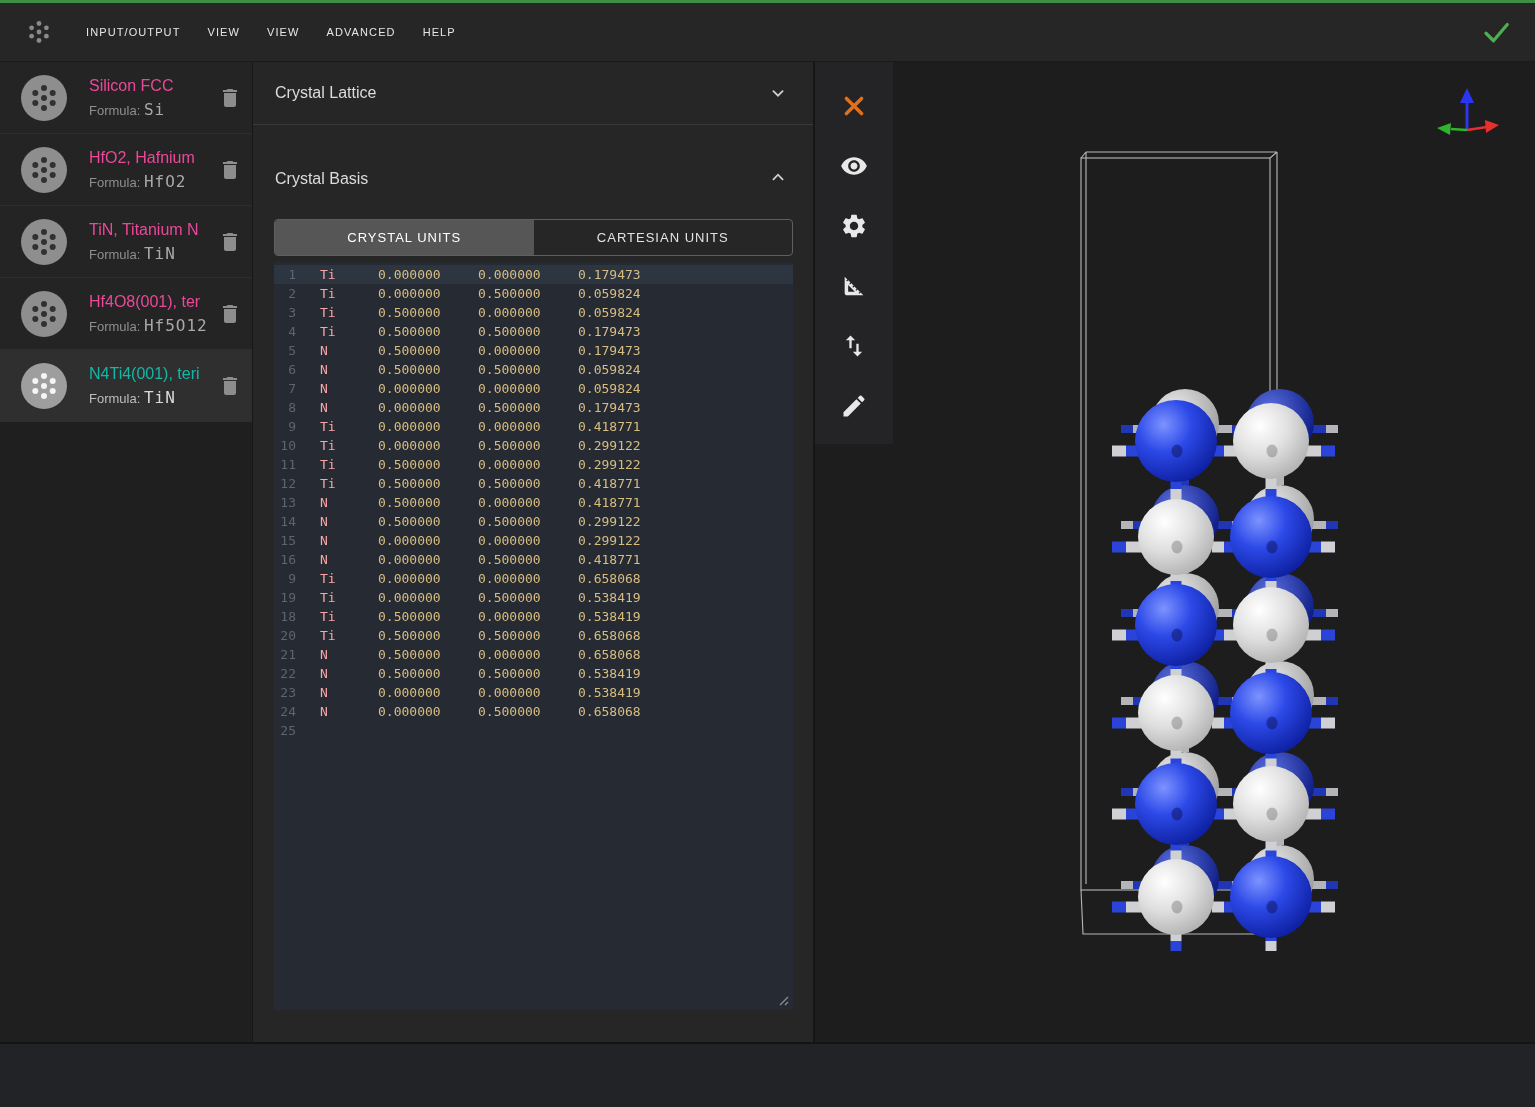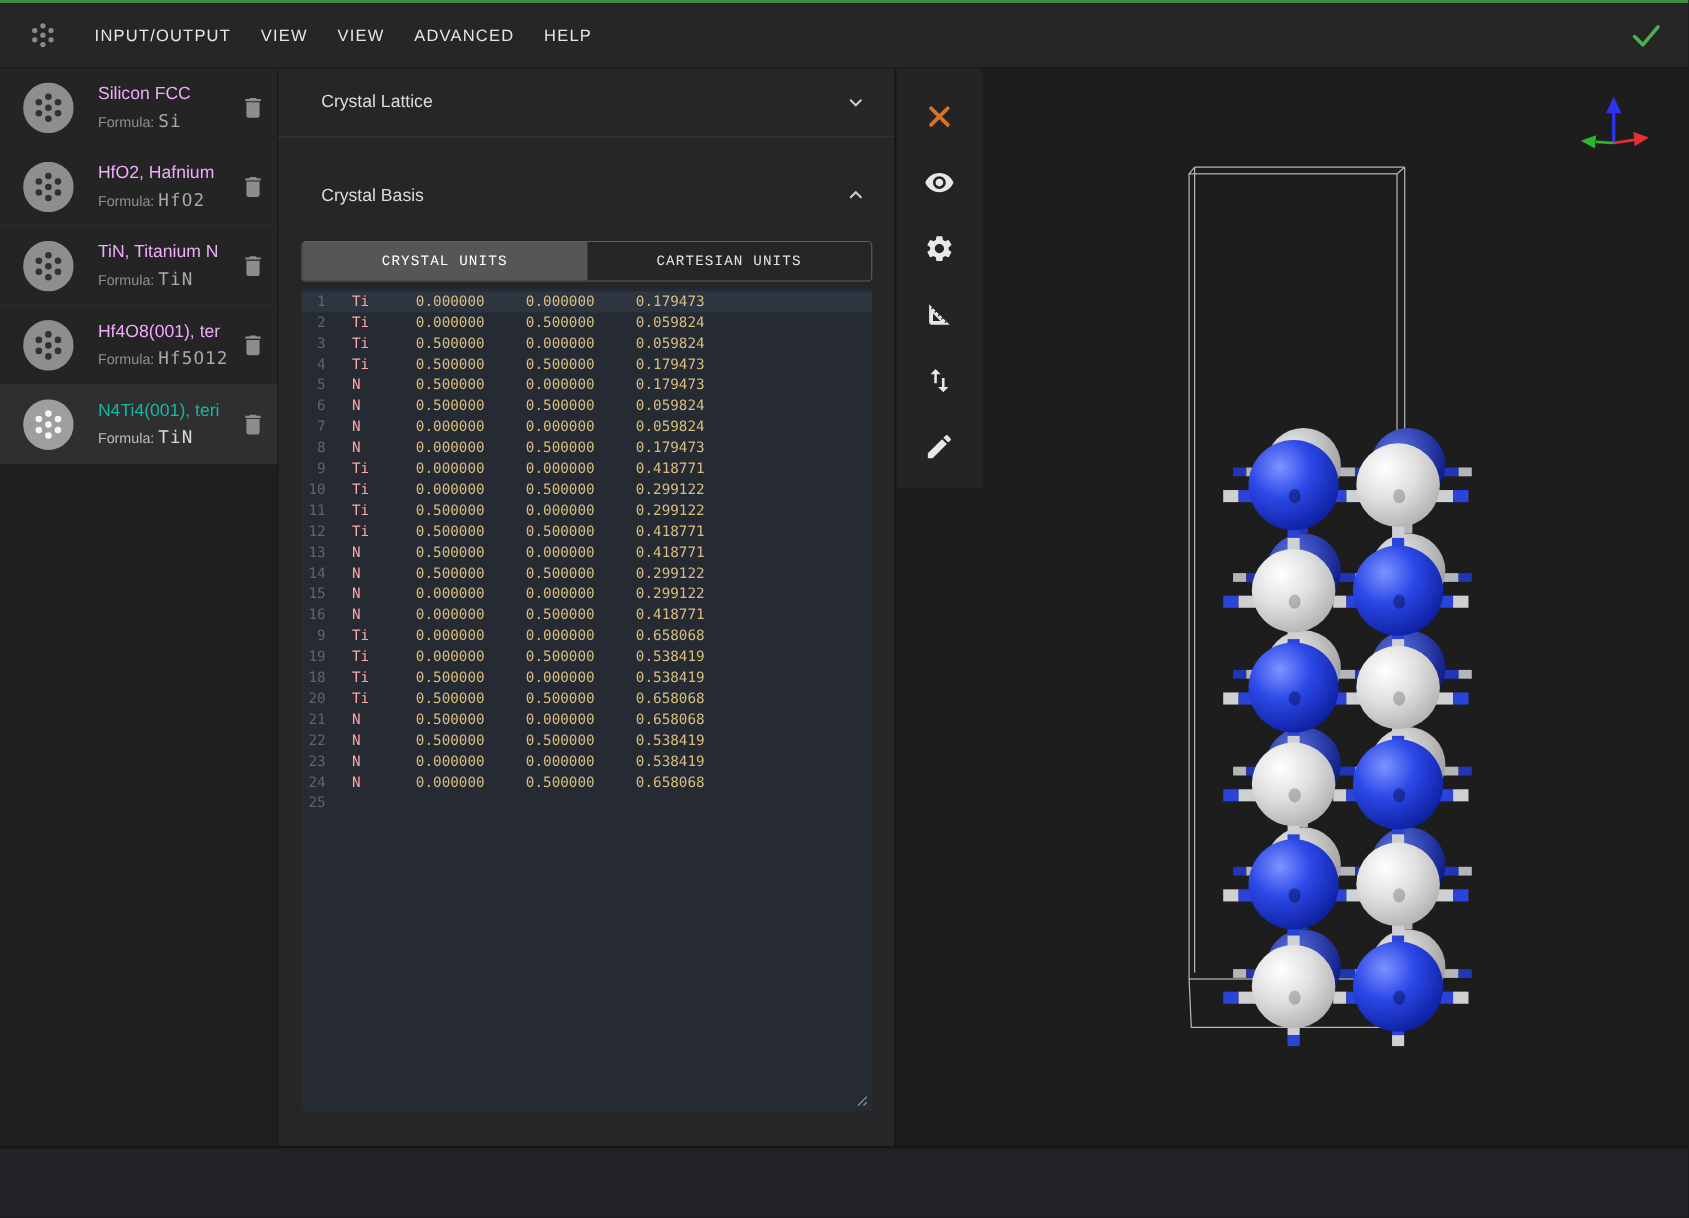--- a/index.html
+++ b/index.html
@@ -4,53 +4,53 @@
 <style>
   * { margin:0; padding:0; box-sizing:border-box; }
   html,body { width:1535px; height:1107px; background:#1d1d1e; overflow:hidden;
               font-family:"Liberation Sans", sans-serif; }
   .topline { height:3px; background:#3f8c44; }
   
   .appbar { height:59px; background:#262626; display:flex; align-items:center;
             border-bottom:1px solid #1a1a1a; padding:0 24px; }
   .logo { width:30px; height:30px; margin-right:32px; flex:0 0 auto; }
   .nav { display:flex; gap:27px; }
-  .nav-item { color:#e6e6e6; font-size:15px; letter-spacing:1.1px; cursor:pointer; }
+  .nav-item { color:#e6e6e6; font-size:11px; letter-spacing:1.1px; cursor:pointer; }
   .appbar-spacer { flex:1; }
   .check-btn { width:30px; height:30px; cursor:pointer; }
   
   .main { display:flex; height:980px; }
   
   .sidebar { width:253px; background:#1f1f1f; border-right:1px solid #171717; }
   .mat-item { height:72px; background:#242424; border-bottom:1px solid #2e2e2e;
               display:flex; align-items:center; padding:0 10px 0 21px; cursor:pointer; }
   .mat-item.selected { background:#2f2f2f; }
   .mat-avatar { width:46px; height:46px; flex:0 0 auto; margin-right:22px; }
   .mat-text { flex:1; min-width:0; display:flex; flex-direction:column; gap:5px; }
-  .mat-title { color:#f0abfc; font-size:16px; white-space:nowrap; overflow:hidden; }
+  .mat-title { color:#ec4899; font-size:16px; white-space:nowrap; overflow:hidden; }
   .mat-item.selected .mat-title { color:#14b8a6; }
   .mat-sub { font-size:13px; color:#8f8f8f; white-space:nowrap; overflow:hidden; }
   .mat-sub .fval { font-family:"DejaVu Sans Mono", monospace; font-size:16px;
                    color:#a9a9a9; letter-spacing:1px; }
   .mat-item.selected .mat-sub { color:#bdbdbd; }
   .mat-item.selected .mat-sub .fval { color:#d9d9d9; }
   .trash-btn { width:24px; height:24px; flex:0 0 auto; margin-left:6px; cursor:pointer; }
   
   .panel { width:562px; background:#262626; position:relative; border-right:2px solid #161616; }
   .sec-header { position:absolute; left:0; width:100%; display:flex; align-items:center;
                 padding:0 24px 0 22px; cursor:pointer; }
-  .sec-header .sec-title { color:#dcdcdc; font-size:16px; flex:1;margin-left:17px; }
+  .sec-header .sec-title { color:#dcdcdc; font-size:16px; flex:1; }
   .hdr-lattice { top:0; height:63px; border-bottom:1px solid #37393b; }
   .hdr-basis { top:84px; height:42px;align-items:flex-end; }
   .chev { width:22px; height:22px; }
   .tabbar { position:absolute; left:21px; top:157px; width:519px; height:37px;
             display:flex; border:1px solid #5f5f5f; border-radius:4px; overflow:hidden; }
   .tab { flex:1; display:flex; align-items:center; justify-content:center;
          color:#e3e3e3; font-size:13px; letter-spacing:1px; cursor:pointer;
-         background:transparent; border:none; font-family:Liberation Mono, monospace; }
+         background:transparent; border:none; font-family:Liberation Sans, sans-serif; }
   .tab.active { background:#565656; color:#ffffff; }
   .editor { position:absolute; left:21px; top:200px; width:519px; height:748px;
             background:#252a33; font-family:"DejaVu Sans Mono", monospace;
             font-size:13px; line-height:19px; padding-top:3px; cursor:text; }
   .bline { display:flex; height:19px; white-space:pre; }
   .bline.active { background:#2d3541; }
   .bline .ln { width:22px; text-align:right; color:#5d6572; flex:0 0 auto; }
   .bline .el { margin-left:24px; width:58px; color:#fca5a5; flex:0 0 auto; }
   .bline .nm { width:100px; color:#d8bd80; flex:0 0 auto; }
   .resize-handle { position:absolute; right:4px; bottom:4px; width:12px; height:12px; cursor:nwse-resize; }

